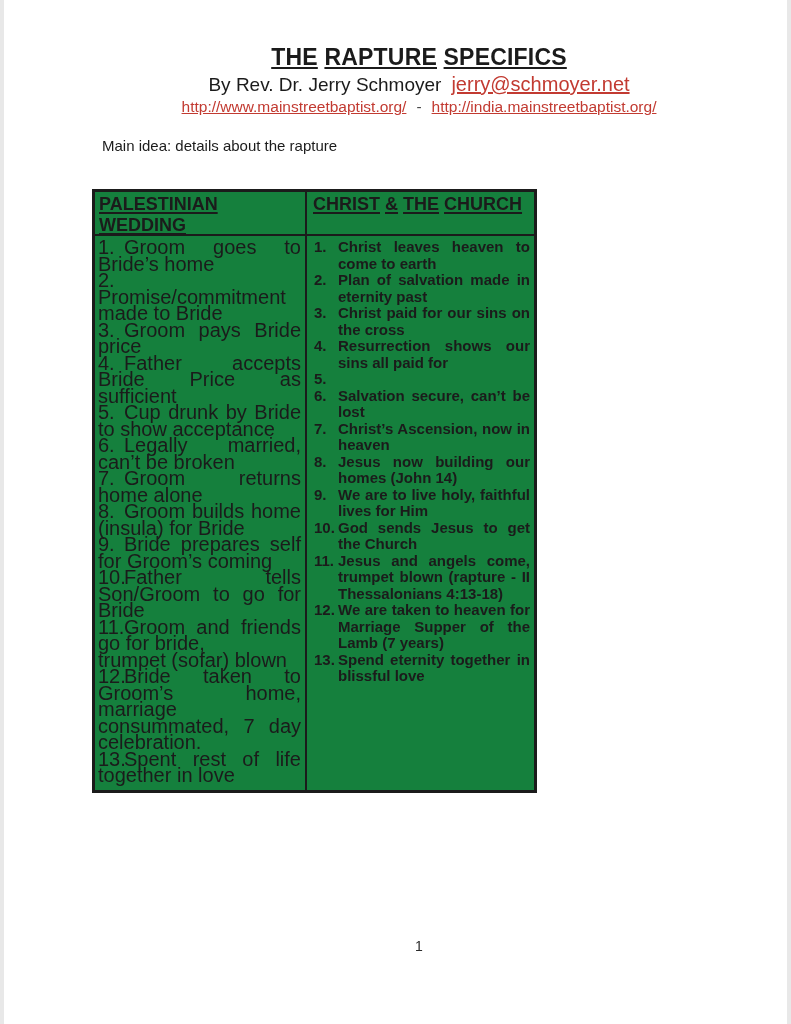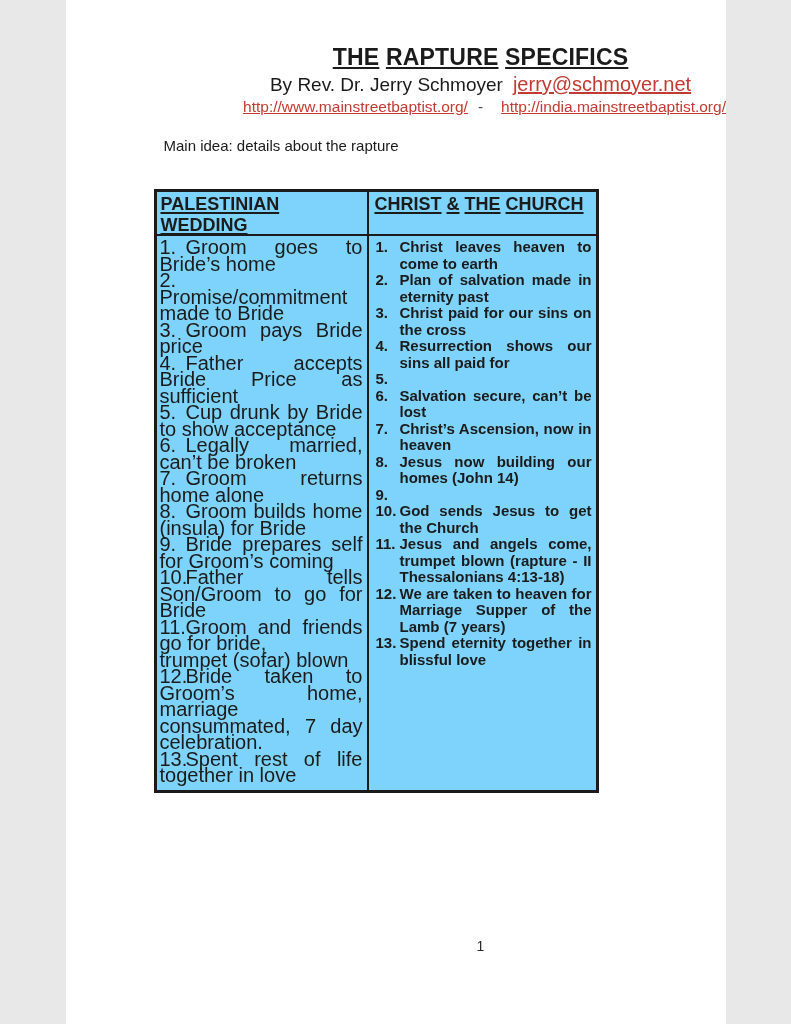--- a/index.html
+++ b/index.html
@@ -1,17 +1,17 @@
 <!DOCTYPE html>
 <html><head>
 <meta charset="utf-8">
 <style>
   html, body { margin: 0; padding: 0; background: #e8e8e8; }
   .page {
-    width: 660px; height: 1024px;
+    width: 783px; height: 1024px;
     background: #ffffff;
     position: relative;
     margin: 0 auto;
     font-family: "Liberation Sans", sans-serif;
     color: #1b1b1b;
     overflow: hidden;
   }
   .content {
     margin-left: 88px;
     width: 654px;
@@ -36,21 +36,20 @@
     line-height: 22px;
   }
   .byline .email {
     font-size: 20px;
     margin-left: 10px;
   }
   a.link {
     color: #c23a31;
     text-decoration: underline;
     cursor: pointer;
-    margin-left: 8px;
   }
   .links-row {
     margin-top: 1px;
     font-size: 15.5px;
     line-height: 19px;
   }
   .links-row .sep {
     color: #4a4a4a;
     margin: 0 10px;
   }
@@ -60,21 +59,21 @@
     margin: 21px 0 0 10px;
     line-height: 18px;
   }
   .wtable {
     margin-top: 34px;
     width: 445px;
     border: 3px solid #1b1b1b;
     box-sizing: border-box;
     display: flex;
     text-align: left;
-    background: #7dd3fc;
+    background: #15803d;
   }
   .col { box-sizing: border-box; }
   .col-left  { width: 212px; border-right: 2px solid #1b1b1b; }
   .col-right { width: 227px; }
   .cell-header {
     font-weight: bold;
     font-size: 18px;
     line-height: 21px;
     height: 44px;
     box-sizing: border-box;
@@ -207,20 +206,21 @@
               <span class="r-txt">Christ’s Ascension, now in heaven</span>
             </div>
 
             <div class="r-item">
               <span class="r-num">8.</span>
               <span class="r-txt">Jesus now building our homes (John 14)</span>
             </div>
 
             <div class="r-item">
               <span class="r-num">9.</span>
+              <span class="r-txt">We are to live holy, faithful lives for Him</span>
             </div>
 
             <div class="r-item">
               <span class="r-num">10.</span>
               <span class="r-txt">God sends Jesus to get the Church</span>
             </div>
 
             <div class="r-item">
               <span class="r-num">11.</span>
               <span class="r-txt">Jesus and angels come, trumpet blown (rapture - II Thessalonians 4:13-18)</span>

